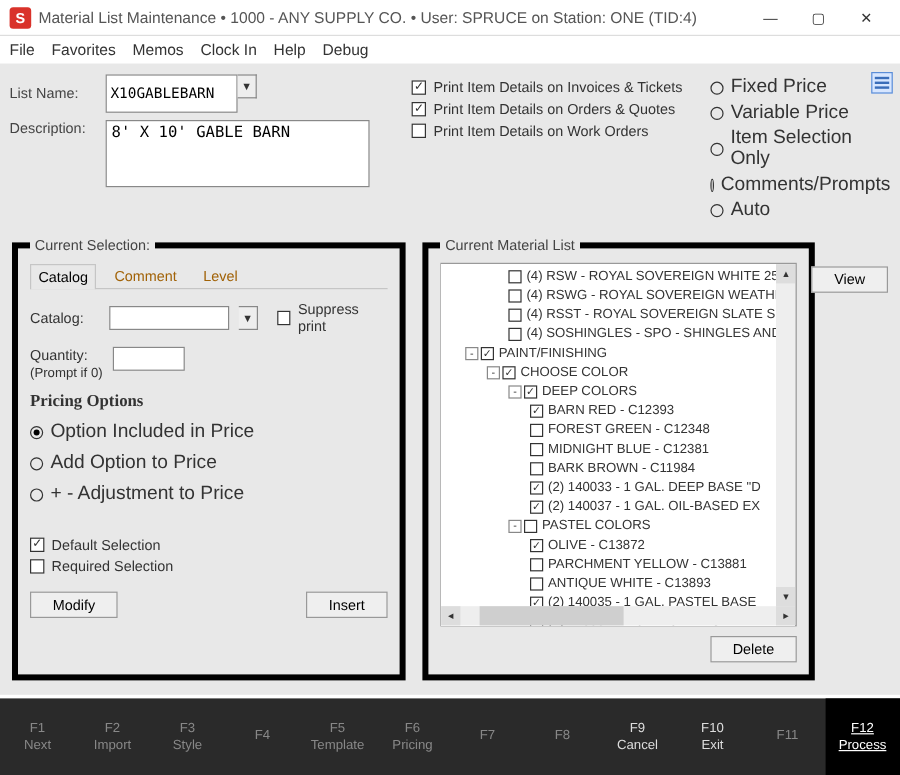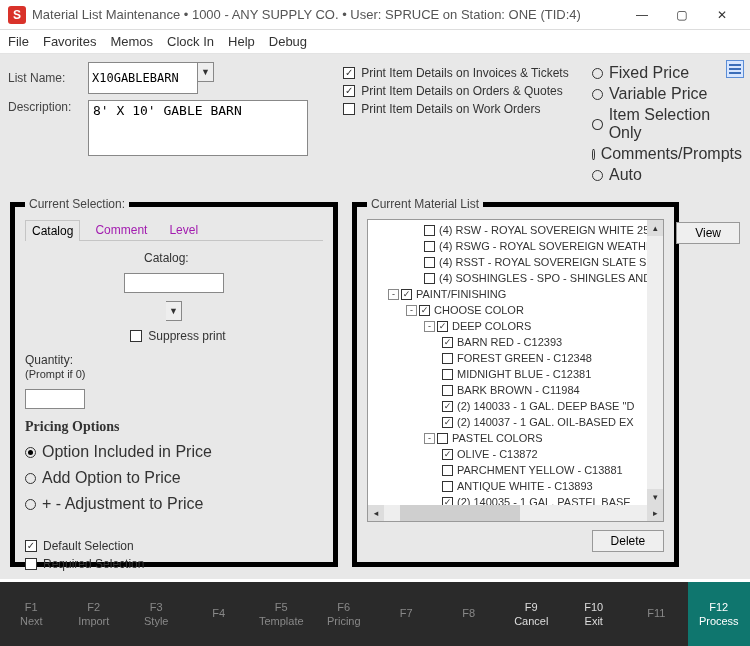--- a/index.html
+++ b/index.html
@@ -29,23 +29,23 @@
   .radio .dot.sel::after{content:""; width:5px; height:5px; background:#000; border-radius:50%;}
   .hamburger { position:absolute; top:6px; right:6px; width:18px; height:18px; background:#d7e6ff; border:1px solid #5b8dd6; display:flex; flex-direction:column; justify-content:center; gap:2px; padding:2px;}
   .hamburger span{ height:2px; background:#3a6db9;}
   .btn { background:#efefef; border:1px solid #999; padding:3px 18px; font-size:12px; }
   .viewbtn { position:absolute; top:168px; right:10px; }
   .panels { display:flex; gap:10px; margin-top:10px;}
   fieldset { border:5px solid #000000; background:#e8e8e8; padding:8px 10px 10px;}
   legend { font-size:12px; color:#444; padding:0 4px;}
   .leftpanel { width:328px; height:370px;}
   .tabs { display:flex; gap:8px; border-bottom:1px solid #c5c5c5; margin-bottom:10px;}
-  .tab { padding:3px 6px; font-size:12px; color:#a21caf; border:1px solid transparent; border-bottom:none;}
+  .tab { padding:3px 6px; font-size:12px; color:#a16207; border:1px solid transparent; border-bottom:none;}
   .tab.active { color:#000; border-color:#c5c5c5; background:#e8e8e8; position:relative; top:1px;}
-  .inlinefield { display:flex; align-items:center; gap:8px; margin-bottom:10px;flex-direction:column;}
+  .inlinefield { display:flex; align-items:center; gap:8px; margin-bottom:10px;}
   .inlinefield label{ width:60px;}
   .smallinput{ width:100px; height:20px; border:1px solid #888;}
   .dd2 { width:16px; height:20px; border:1px solid #888; border-left:none; background:#eee; display:flex; align-items:center; justify-content:center; font-size:9px;}
   .section-title{ font-family: Georgia, serif; font-weight:bold; font-size:14px; margin:8px 0;}
   .rightpanel { width:300px; height:370px; display:flex; flex-direction:column;}
   .tree { flex:1; background:#fff; border:1px solid #999; font-size:11px; overflow:auto; padding:2px; position:relative;}
   .treerow { white-space:nowrap; display:flex; align-items:center; height:16px;}
   .ind { display:inline-block; }
   .exp { width:11px; height:11px; border:1px solid #888; display:inline-flex; align-items:center; justify-content:center; font-size:9px; line-height:1; margin-right:2px; background:#fff;}
   .tcb { width:11px; height:11px; border:1px solid #333; display:inline-flex; align-items:center; justify-content:center; font-size:9px; margin-right:4px; background:#fff;}
@@ -53,21 +53,21 @@
   .tree .lbl{ white-space:nowrap; overflow:hidden; text-overflow:clip;}
   .tree-scroll-v { position:absolute; right:0; top:0; bottom:16px; width:16px; background:#eee;}
   .tree-scroll-v .up,.tree-scroll-v .dn{ height:16px; display:flex; align-items:center; justify-content:center; font-size:9px; background:#ddd;}
   .tree-scroll-v .dn{ position:absolute; bottom:0; width:100%;}
   .tree-scroll-h { position:absolute; left:0; right:0; bottom:0; height:16px; background:#eee; display:flex;}
   .thumb-h{ background:#cfcfcf; height:100%; margin-left:16px; width:120px;}
   .panelbtns { display:flex; justify-content:space-between; margin-top:8px;}
   .fkeys { position:absolute; left:0; right:0; bottom:0; height:64px; background:#2a2a2a; display:flex; }
   .fkey { flex:1; display:flex; flex-direction:column; align-items:center; justify-content:center; color:#888; font-size:11px; gap:2px;}
   .fkey.active{ color:#ddd;}
-  .fkey.primary{ background:#0f766e; color:#fff;}
+  .fkey.primary{ background:#000000; color:#fff;text-decoration:underline;}
 </style>
 </head>
 <body>
 
 <div class="titlebar">
   <div class="logo">S</div>
   <div class="title">Material List Maintenance  •  1000 - ANY SUPPLY CO.  •  User: SPRUCE on Station: ONE (TID:4)</div>
   <div class="winbtn">—</div>
   <div class="winbtn">▢</div>
   <div class="winbtn">✕</div>

